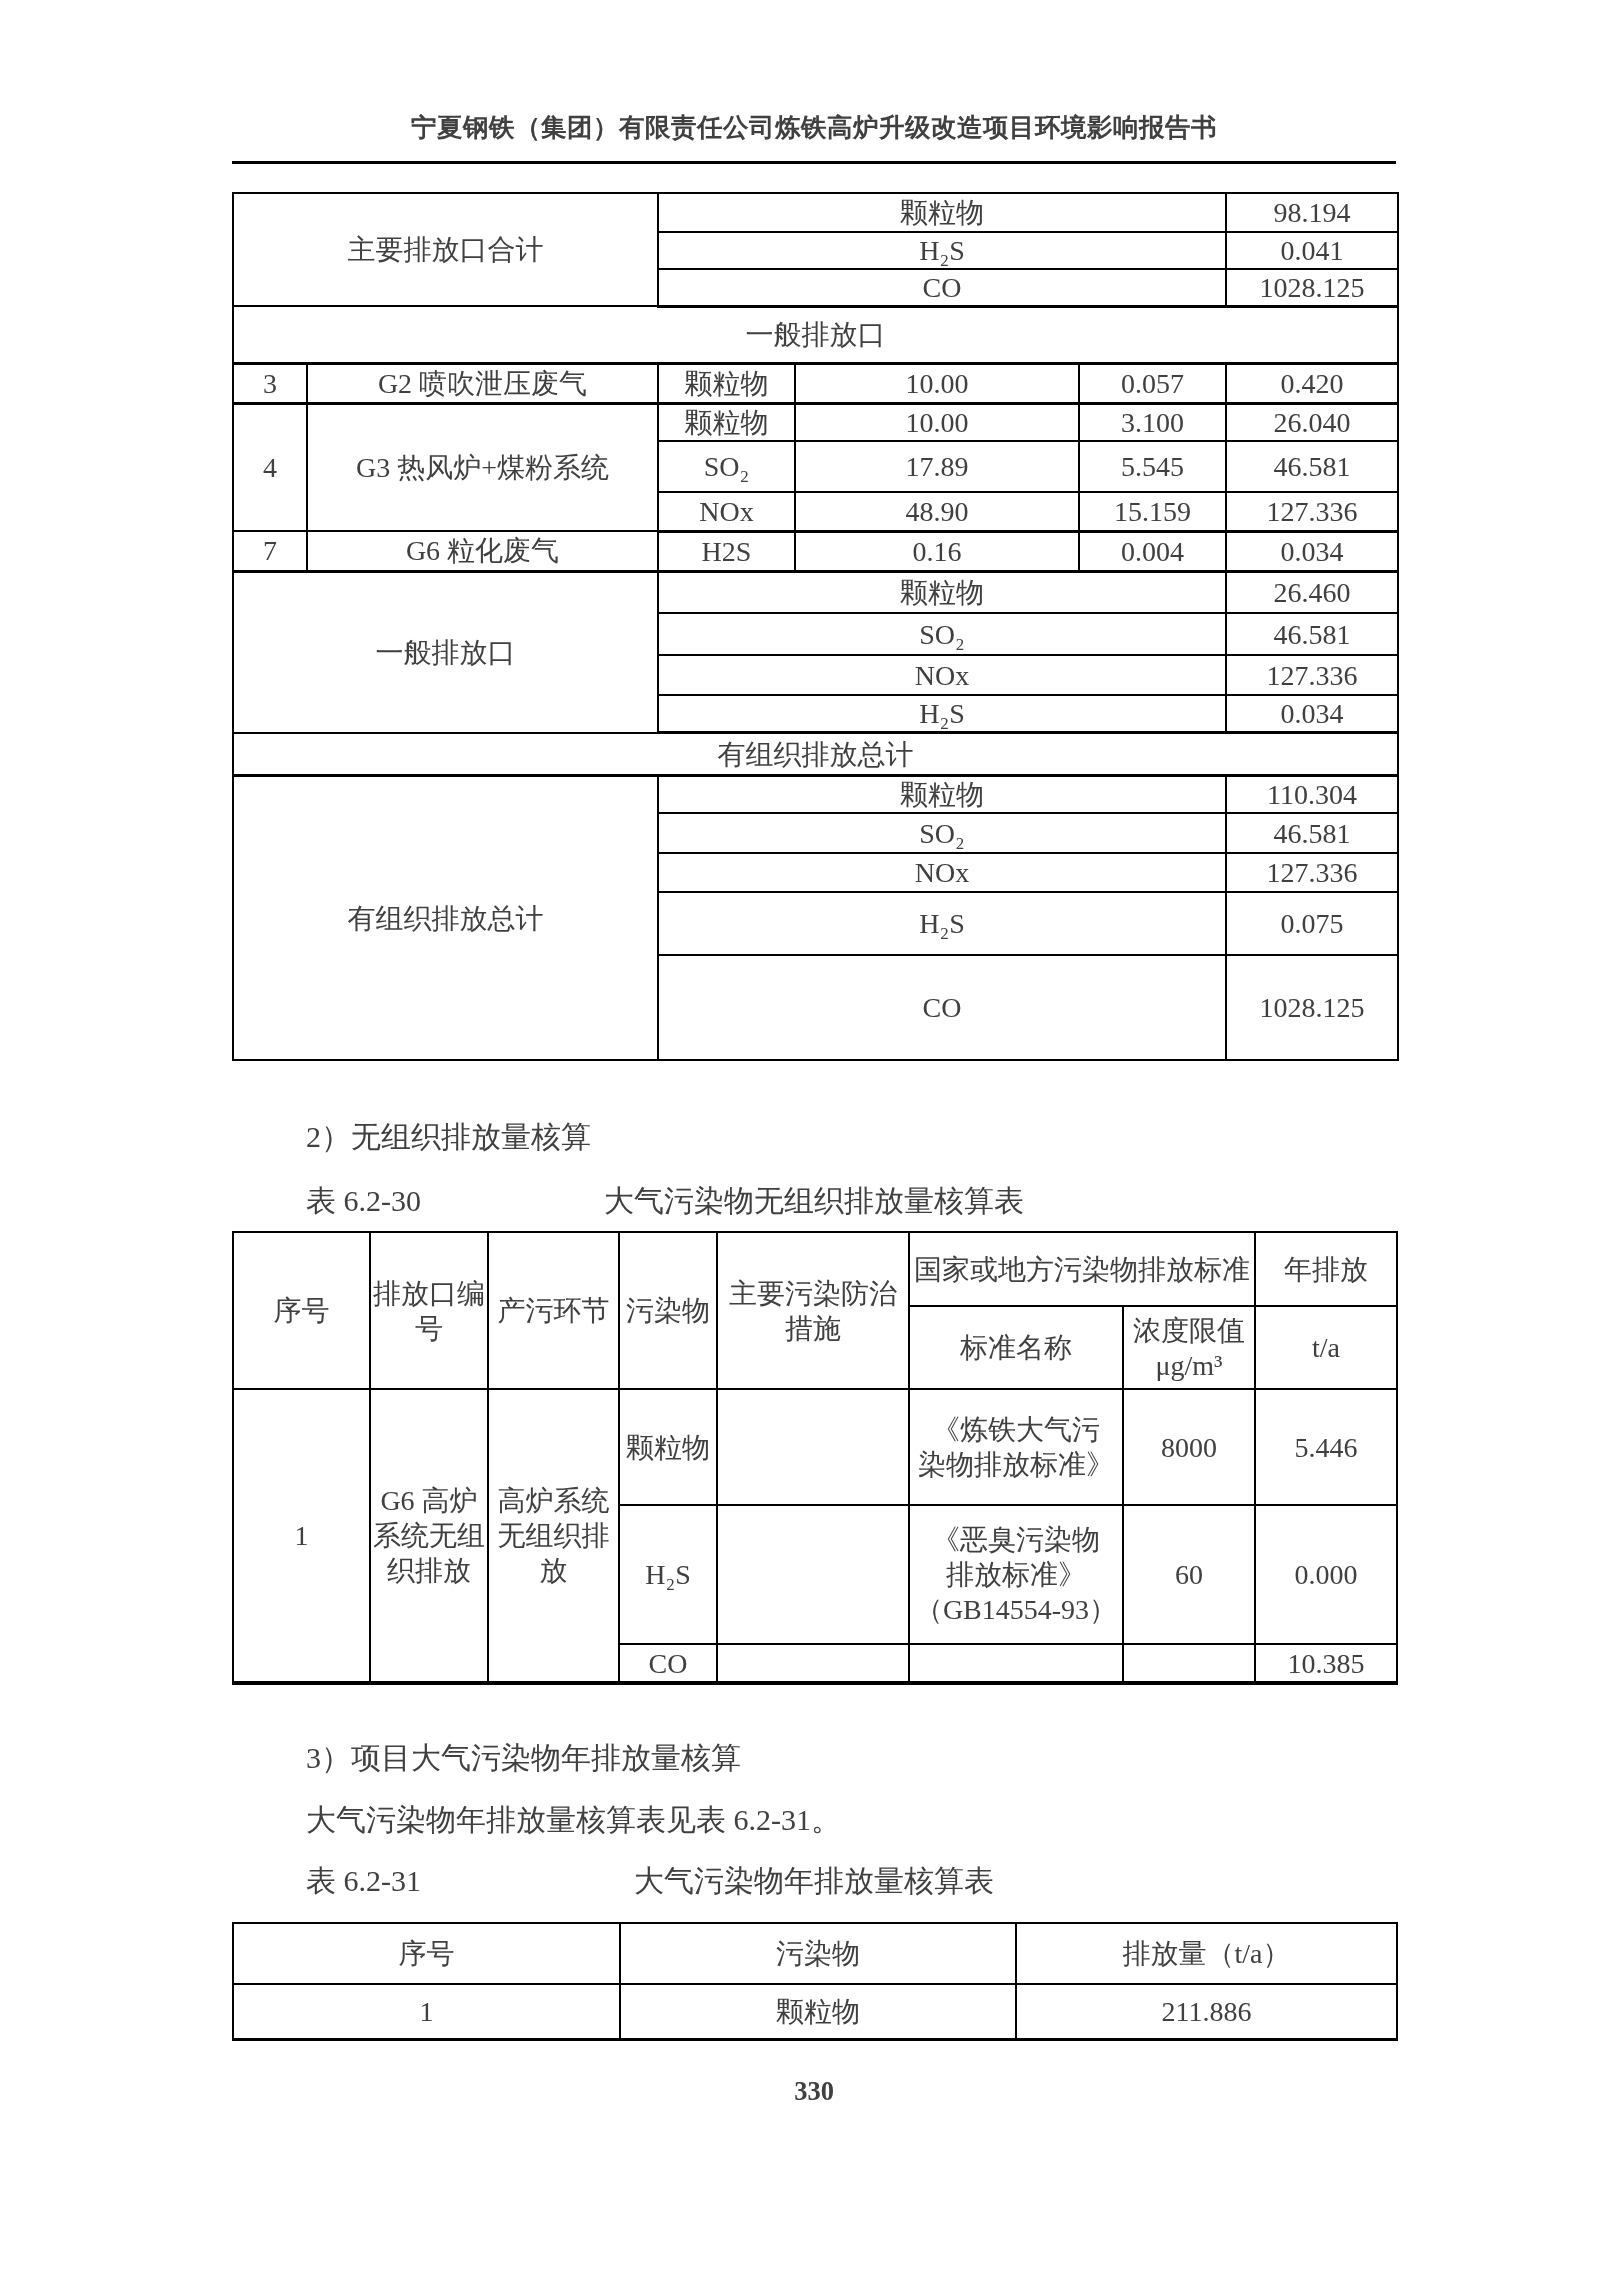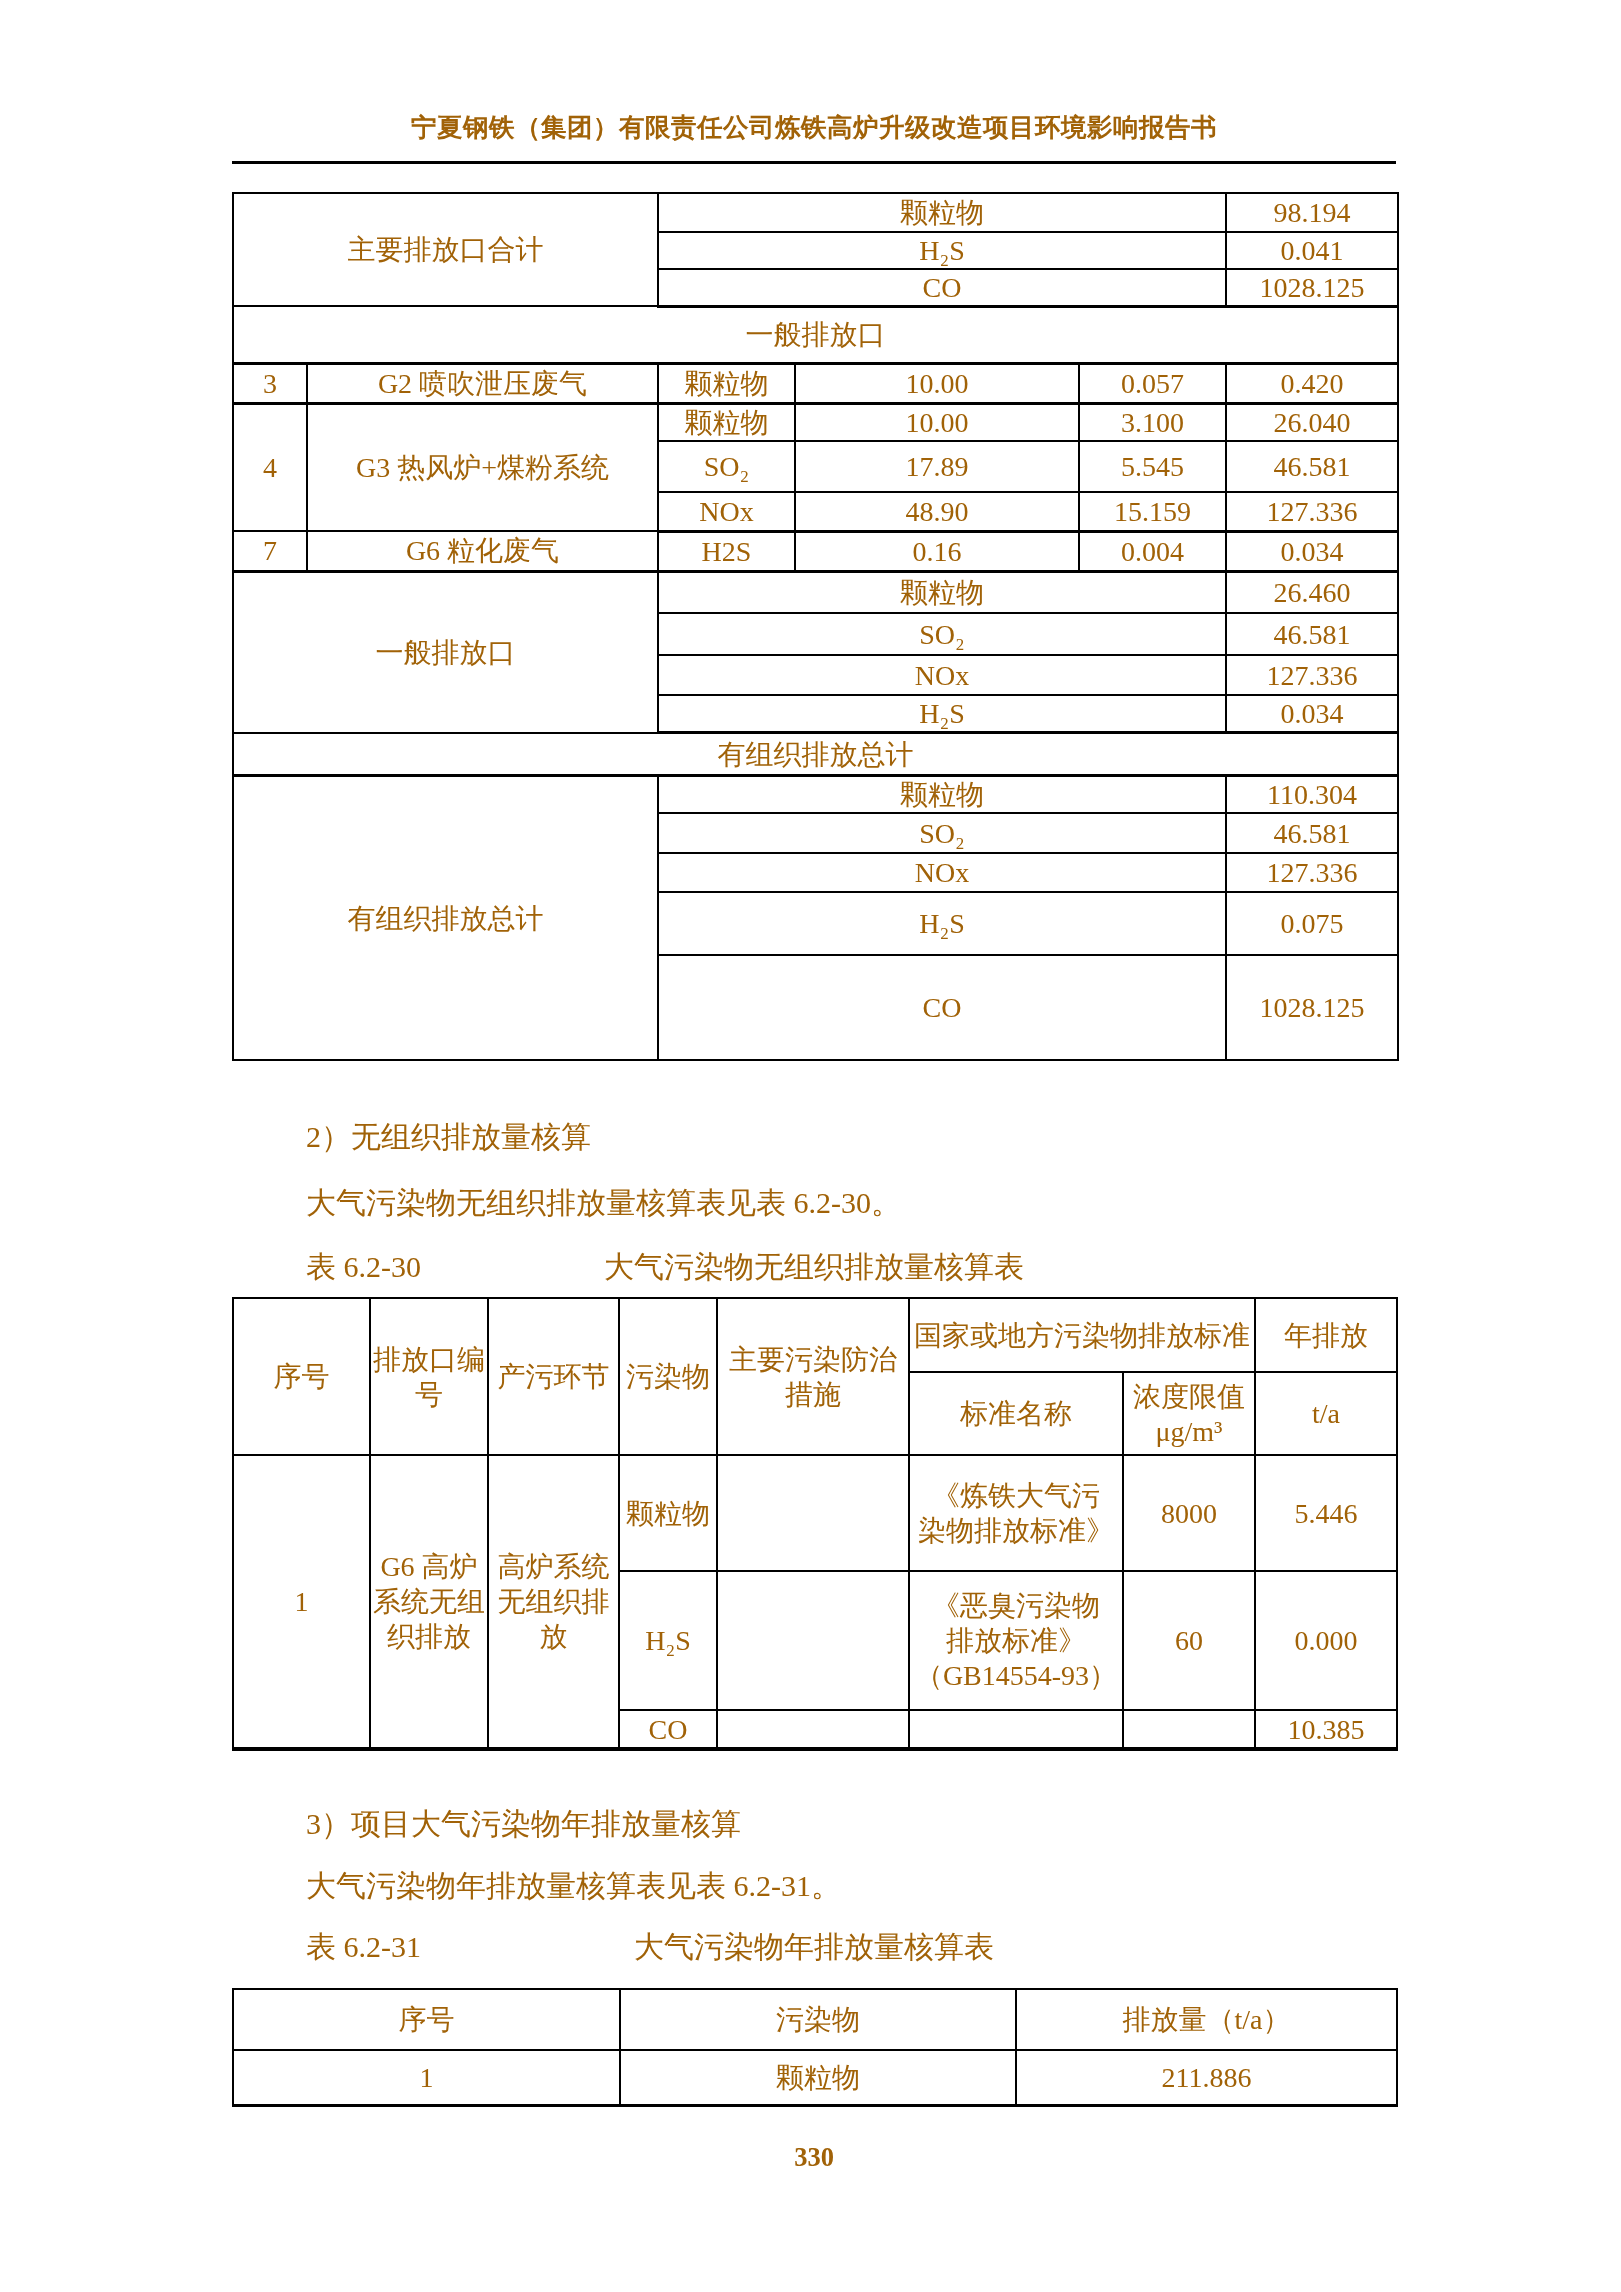--- a/index.html
+++ b/index.html
@@ -1,18 +1,18 @@
 <!DOCTYPE html>
 <html><head>
 <meta charset="utf-8">
 <style>
   html,body { margin:0; padding:0; background:#e8e8e8; }
   .page {
     position:relative; width:1621px; height:2293px; background:#ffffff;
-    font-family:"Liberation Serif","DejaVu Serif",serif; color:#a16207;
+    font-family:"Liberation Serif","DejaVu Serif",serif; color:#404040;
     overflow:hidden; margin:0 auto;
   }
   .content { position:absolute; left:232px; top:0; width:1164px; }
   .doc-title { margin-top:110px; text-align:center; font-size:25.5px; font-weight:bold; letter-spacing:0.5px; line-height:35px; }
   .header-rule { margin-top:15.7px; border-top:3.9px solid #000; height:0; }
 
   table { border-collapse:collapse; table-layout:fixed; width:1164px; }
   td {
     border:2px solid #000; text-align:center; vertical-align:middle;
     font-size:28px; padding:0 2px; overflow:hidden; line-height:1.25;
@@ -145,21 +145,20 @@
         <td>0.075</td>
       </tr>
       <tr style="height:105px">
         <td colspan="3">CO</td>
         <td>1028.125</td>
       </tr>
     </tbody>
       </table>
 
     <div class="sec-heading">2）无组织排放量核算</div>
-    <div class="sec-para">大气污染物无组织排放量核算表见表 6.2-30。</div>
     <div class="caption">
       <span class="cap-label">表 6.2-30</span>
       <span class="cap-title">大气污染物无组织排放量核算表</span>
     </div>
 
     <table class="t30">
       <colgroup>
         <col style="width:137px">
           <col style="width:118px">
           <col style="width:131px">

